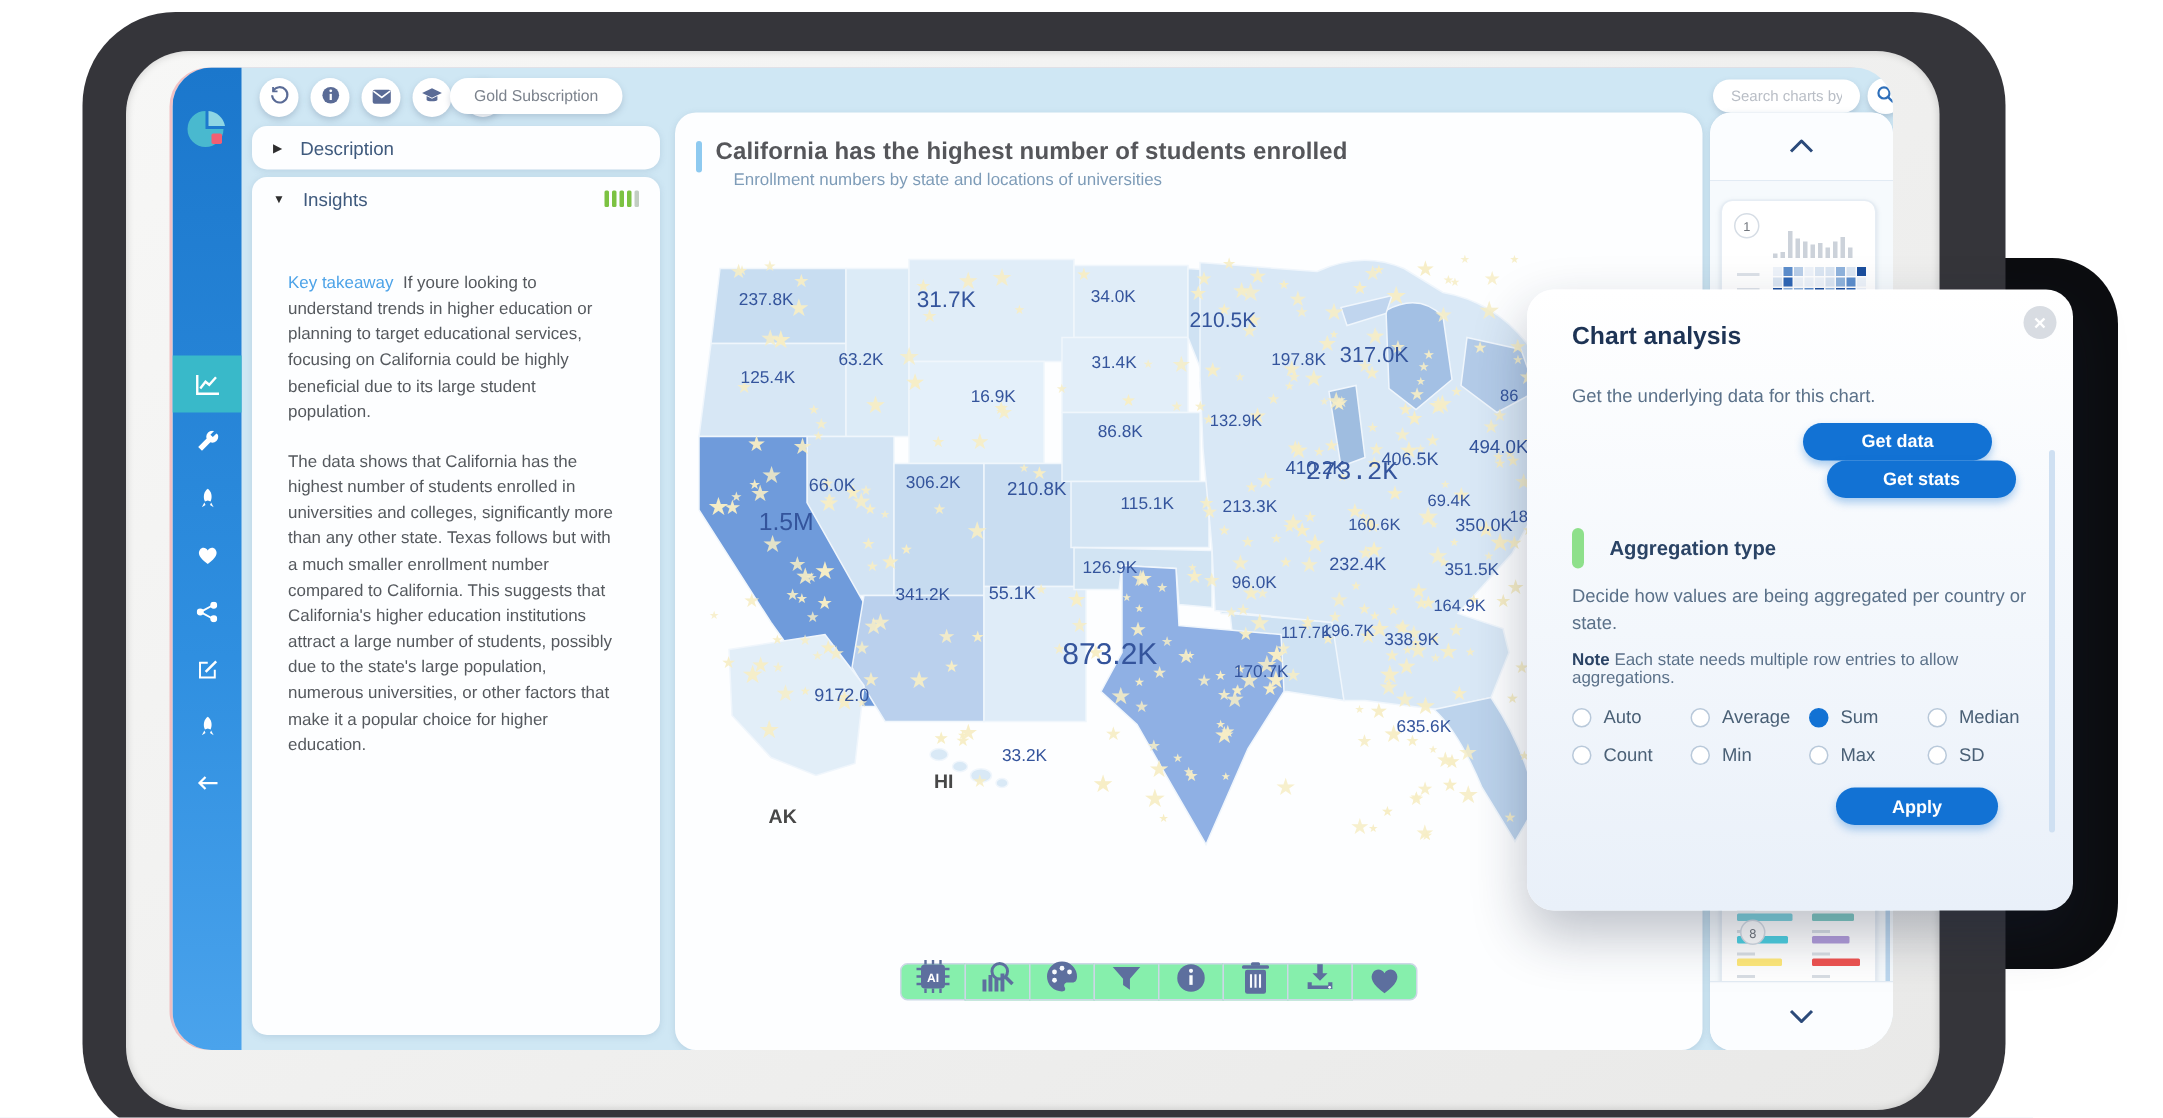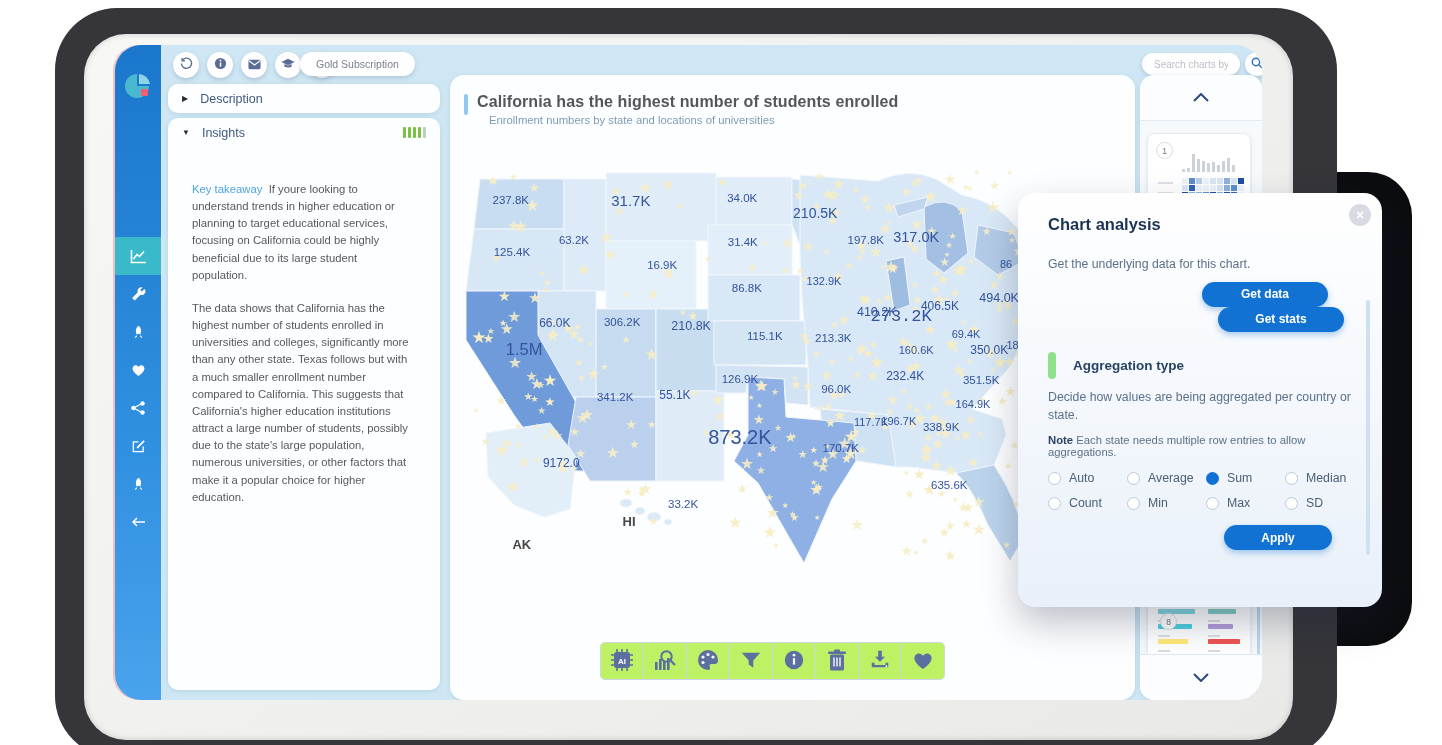--- a/index.html
+++ b/index.html
@@ -65,22 +65,22 @@
   .chart-subtitle { font-size:11.3px; color:#7e9cb8; margin:3px 0 0 27px; }
 
   .map { position:absolute; left:8px; top:90px; width:580px; height:412px; overflow:hidden; }
   .map svg { position:absolute; left:0; top:0; }
   .maplabel { position:absolute; transform:translate(-50%,-50%); color:#34549c;
     font-weight:500; white-space:nowrap; }
   .statetag { position:absolute; transform:translate(-50%,-50%); color:#474747;
     font-weight:700; font-size:13px; }
 
   .chart-toolbar { position:absolute; left:150px; top:567px; display:flex; }
-  .tool-btn { width:44px; height:38px; background:#bef264; border:1px solid #ccd7e6;
-    margin-left:-1px; display:flex; align-items:center; justify-content:center; color:#5d6f9e; }
+  .tool-btn { width:44px; height:25px; background:#86efac; border:1px solid #ccd7e6;
+    margin-left:-1px; display:flex; align-items:flex-end; justify-content:center; color:#5d6f9e; }
   .tool-btn:first-child { border-radius:5px 0 0 5px; margin-left:0; }
   .tool-btn:last-child { border-radius:0 5px 5px 0; }
 
   
   .right-panel { left:1025px; top:30px; width:122px; height:625px; border-radius:14px; overflow:hidden; }
   .chev-row { height:46px; display:flex; align-items:center; justify-content:center;
     color:#2b4a7a; background:#fbfdff; border:none; width:100%; }
   .chev-top { border-bottom:1px solid #e2ebf4; border-radius:14px 14px 0 0; }
   .chev-bottom { position:absolute; bottom:0; left:0; border-top:1px solid #e2ebf4; border-radius:0 0 14px 14px; }
   .thumbs { position:absolute; top:46px; bottom:46px; left:0; right:0; background:#f6fafd; }

